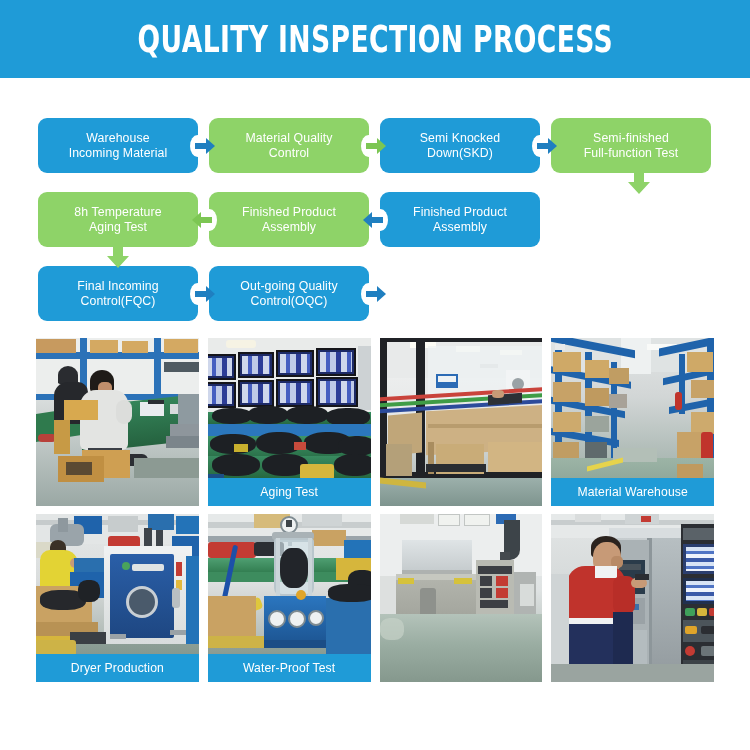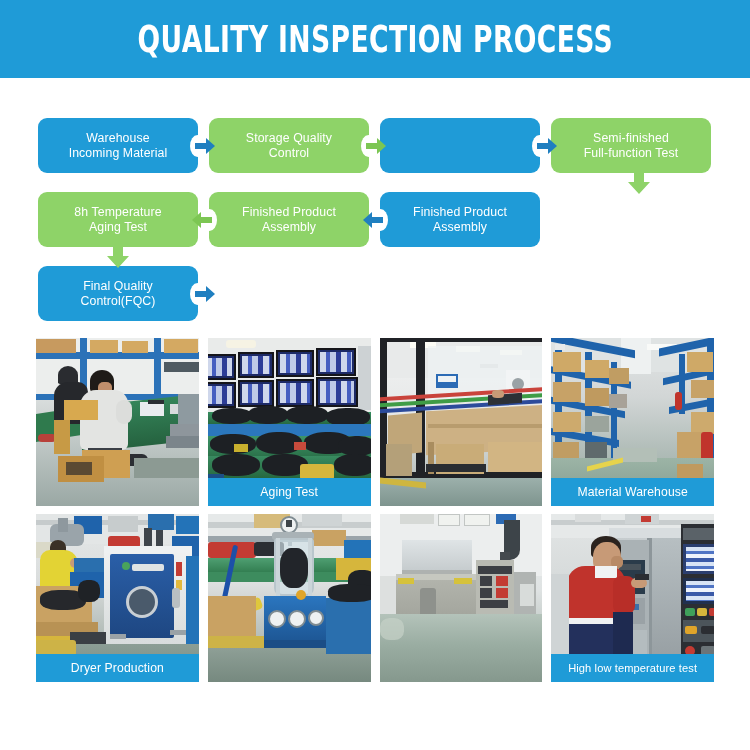--- a/index.html
+++ b/index.html
@@ -244,32 +244,36 @@
       <div class="notch-r"></div>
       <div class="arrow-h right">
         <svg width="20" height="16" viewBox="0 0 20 16">
             <path d="M0 5h11V0l9 8-9 8v-5H0z" fill="#1f7fc0"></path>
           </svg>
       </div>
     </div>
 
     <div class="cell green">
       <div class="cell-label">
-        <span>Storage Quality</span><br>
+        <span>Material Quality</span><br>
         <span>Control</span>
       </div>
       <div class="notch-r"></div>
       <div class="arrow-h right">
         <svg width="20" height="16" viewBox="0 0 20 16">
             <path d="M0 5h11V0l9 8-9 8v-5H0z" fill="#7cc653"></path>
           </svg>
       </div>
     </div>
 
     <div class="cell blue">
+      <div class="cell-label">
+        <span>Semi Knocked</span><br>
+        <span>Down(SKD)</span>
+      </div>
       <div class="notch-r"></div>
       <div class="arrow-h right">
         <svg width="20" height="16" viewBox="0 0 20 16">
             <path d="M0 5h11V0l9 8-9 8v-5H0z" fill="#1f7fc0"></path>
           </svg>
       </div>
     </div>
 
     <div class="cell green">
       <div class="cell-label">
@@ -325,32 +329,44 @@
   <div class="arrow-v" style="left:103px; top:164px;">
     <svg width="26" height="26" viewBox="0 0 26 26">
         <path d="M8 0h10v13h6l-11 12L2 13h6z" fill="#8ed368"></path>
       </svg>
   </div>
 
   <div class="flow-row r3">
 
     <div class="cell blue">
       <div class="cell-label">
-        <span>Final Quality</span><br>
+        <span>Final Incoming</span><br>
         <span>Control(FQC)</span>
       </div>
       <div class="notch-r"></div>
       <div class="arrow-h right">
         <svg width="20" height="16" viewBox="0 0 20 16">
             <path d="M0 5h11V0l9 8-9 8v-5H0z" fill="#1f7fc0"></path>
           </svg>
       </div>
     </div>
 
 
+    <div class="cell blue">
+      <div class="cell-label">
+        <span>Out-going Quality</span><br>
+        <span>Control(OQC)</span>
+      </div>
+      <div class="notch-r"></div>
+      <div class="arrow-h right">
+        <svg width="20" height="16" viewBox="0 0 20 16">
+            <path d="M0 5h11V0l9 8-9 8v-5H0z" fill="#1f7fc0"></path>
+          </svg>
+      </div>
+    </div>
 
   </div>
 </div>
 
 <div class="grid">
 
   <div class="grid-row">
 
     <div class="tile">
       <div class="photo ph1">
@@ -611,20 +627,21 @@
         <div class="p" style="left:60px;top:140px;width:8px;height:22px;background:#1b4d86;"></div>
         <div class="p" style="left:106px;top:140px;width:8px;height:22px;background:#1b4d86;"></div>
         <div class="p hose" style="left:14px;top:30px;width:5px;height:108px;transform:rotate(12deg);"></div>
         <div class="p" style="left:32px;top:86px;width:22px;height:12px;background:#dfc73c;border-radius:4px;transform:rotate(-20deg);"></div>
         <div class="p carton" style="left:0;top:82px;width:48px;height:48px;background:#c9a263;"></div>
         <div class="p" style="left:0;top:122px;width:56px;height:16px;background:#cdb347;"></div>
         <div class="p" style="left:0;top:134px;width:168px;height:34px;background:linear-gradient(#8e9f96,#76897f);"></div>
         <div class="p" style="left:118px;top:84px;width:50px;height:56px;background:#2a6fae;"></div>
         <div class="p" style="left:120px;top:70px;width:48px;height:18px;background:#1f2226;border-radius:40%;"></div>
       </div>
+      <div class="caption">Water-Proof Test</div>
     </div>
 
     <div class="tile">
       <div class="photo ph7">
         <div class="p" style="left:0;top:0;width:168px;height:62px;background:#eceeee;"></div>
         <div class="p" style="left:20px;top:0;width:34px;height:10px;background:#d6d9d6;"></div>
         <div class="p" style="left:58px;top:0;width:22px;height:12px;background:#f0f2ef;border:1px solid #c2c6c4;"></div>
         <div class="p" style="left:84px;top:0;width:26px;height:12px;background:#f0f2ef;border:1px solid #c2c6c4;"></div>
         <div class="p" style="left:116px;top:0;width:20px;height:10px;background:#2c6bb5;"></div>
         <div class="p" style="left:124px;top:6px;width:16px;height:40px;background:#3d4449;border-radius:0 0 10px 0;"></div>
@@ -702,16 +719,15 @@
         <div class="p" style="left:44px;top:52px;width:22px;height:12px;background:#f0f2f3;"></div>
         <div class="p redjacket" style="left:62px;top:62px;width:22px;height:38px;background:#b82e28;border-radius:8px;"></div>
         <div class="p" style="left:80px;top:64px;width:16px;height:10px;background:#c79a77;border-radius:5px;"></div>
         <div class="p" style="left:84px;top:60px;width:14px;height:6px;background:#2b2e33;"></div>
         <div class="p navy" style="left:14px;top:106px;width:62px;height:58px;"></div>
         <div class="p" style="left:16px;top:104px;width:58px;height:6px;background:#f0f2f3;"></div>
         <div class="p navy" style="left:62px;top:98px;width:20px;height:62px;background:#1e2a50;"></div>
         <div class="p" style="left:0;top:60px;width:18px;height:106px;background:#cfd4d5;"></div>
         <div class="p" style="left:0;top:150px;width:168px;height:18px;background:#9aa4a0;"></div>
       </div>
-      <div class="caption small">High low temperature test</div>
     </div>
   </div>
 </div>
 
 </body></html>

